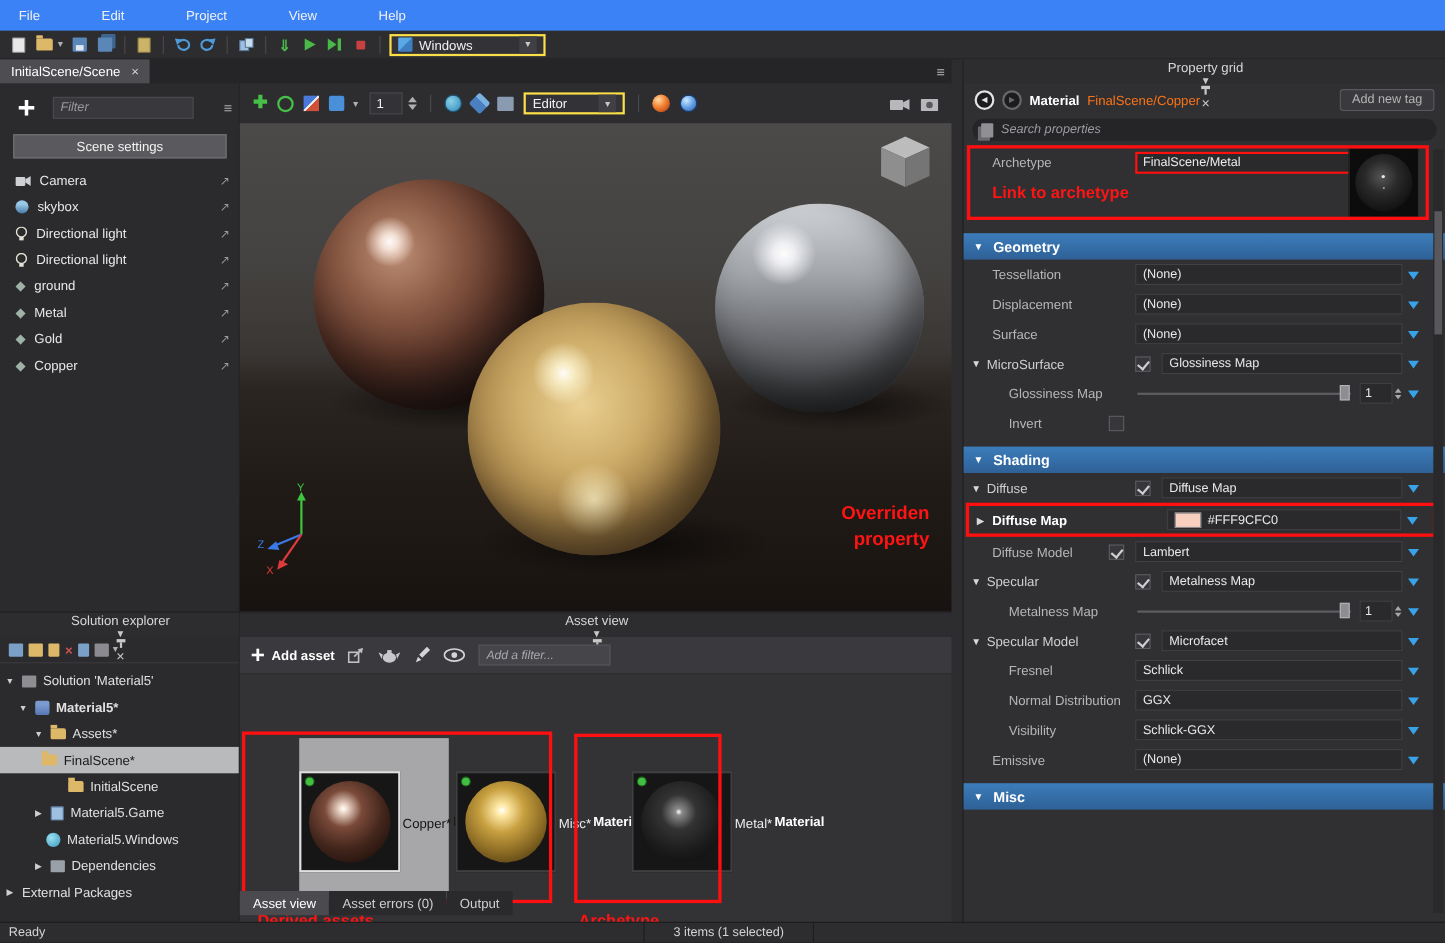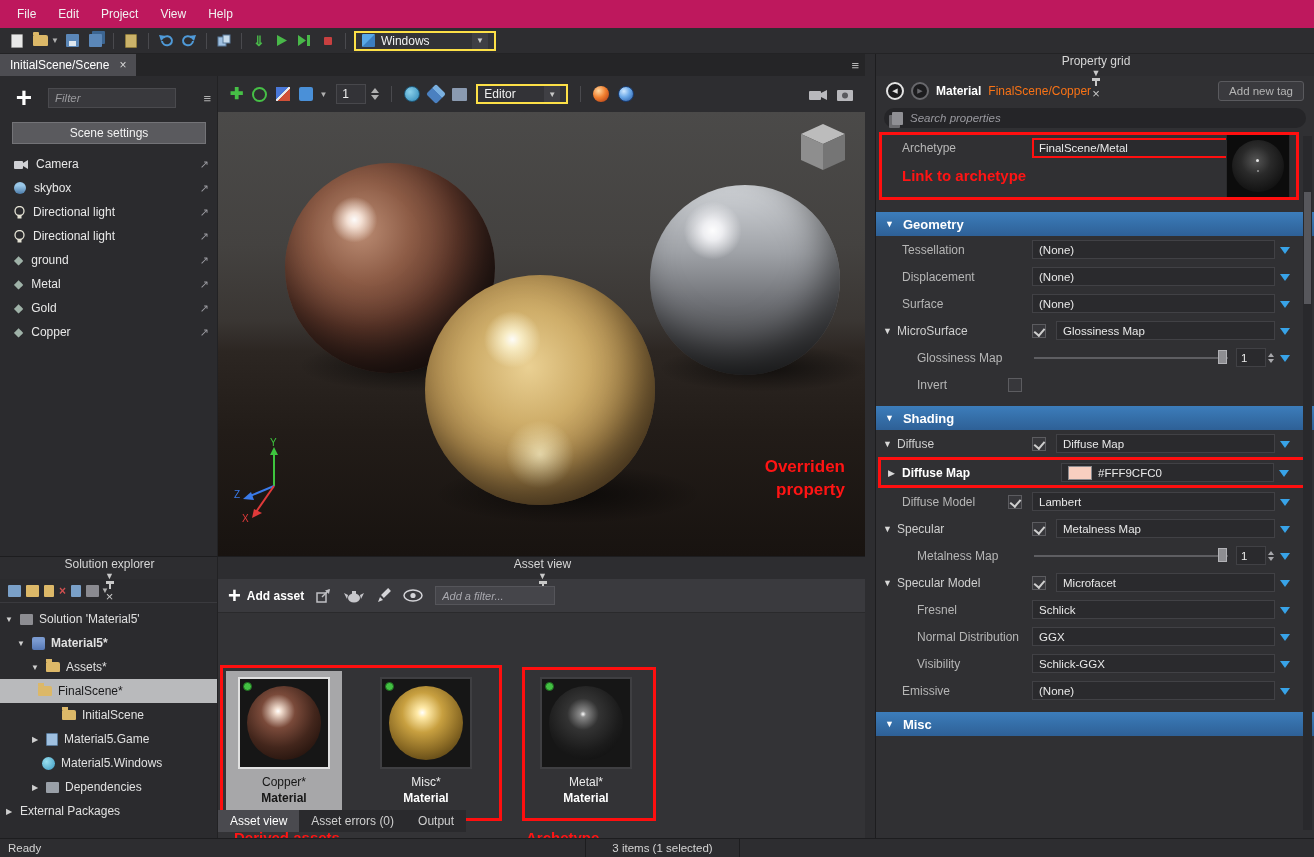--- a/index.html
+++ b/index.html
@@ -1,21 +1,21 @@
 <!DOCTYPE html>
 <html><head>
 <meta charset="utf-8">
 <style>
   *{margin:0;padding:0;box-sizing:border-box;}
   html,body{background:#141414;}
   body{font-family:"Liberation Sans",sans-serif;}
   .app{position:relative;width:1314px;height:857px;background:#2d2d30;color:#dcdcdc;font-size:12px;overflow:hidden;}
 
   
-  .menubar{position:absolute;top:0;left:0;right:0;height:28px;display:flex;align-items:center;padding-left:6px;background:#be185d;}
+  .menubar{position:absolute;top:0;left:0;right:0;height:28px;display:flex;align-items:center;padding-left:6px;background:#3b82f6;gap:34px;}
   .menu-item{padding:5px 11px;color:#f1f1f1;cursor:default;}
 
   
   .toolbar{position:absolute;top:28px;left:0;right:0;height:26px;display:flex;align-items:center;gap:5px;padding-left:8px;background:#2d2d30;border-bottom:1px solid #232325;}
   .tico{width:18px;height:18px;display:flex;align-items:center;justify-content:center;flex:none;}
   .sep{width:1px;height:16px;background:#4a4a4e;margin:0 3px;flex:none;}
   .ic-doc{width:12px;height:14px;background:#e8e8e8;border:1px solid #9a9a9a;border-radius:1px;}
   .ic-folder{width:15px;height:11px;background:#dcb868;border-radius:1px 2px 1px 1px;position:relative;}
   .ic-folder::before{content:"";position:absolute;top:-3px;left:0;width:6px;height:3px;background:#dcb868;border-radius:1px 1px 0 0;}
   .ic-save{width:13px;height:13px;background:#5b87b8;border-radius:1px;position:relative;}
@@ -117,21 +117,21 @@
   .vp-note{position:absolute;right:20px;top:344px;text-align:right;color:#ff1414;font-weight:bold;font-size:17px;line-height:1.35;}
 
   
   .assetview{position:absolute;top:556px;left:218px;width:647px;height:282px;background:#2f2f32;border-top:1px solid #1d1d1f;}
   .av-toolbar{height:34px;display:flex;align-items:center;gap:12px;padding:0 10px;background:#3a3a3e;border-bottom:1px solid #2a2a2c;}
   .av-plus{color:#fff;font-size:22px;font-weight:bold;line-height:1;}
   .av-addlabel{color:#fff;font-weight:bold;margin-left:-6px;}
   .av-filter{width:120px;height:19px;background:#45454a;border:1px solid #55555a;color:#d8d8d8;font-style:italic;font-size:11px;padding:0 6px;font-family:"Liberation Sans",sans-serif;}
   .av-filter::placeholder{color:#a8a8ae;}
   .av-content{position:relative;height:226px;background:#333336;}
-  .tile{position:absolute;top:58px;width:116px;height:146px;display:flex;flex-direction:column;align-items:center;padding-top:6px;gap:2px;}
+  .tile{position:absolute;top:58px;width:136px;height:146px;display:flex;flex-direction:row;align-items:center;padding-top:6px;gap:2px;margin-left:46px;}
   .tile.selected{background:#a7a7a9;}
   .thumb{width:92px;height:92px;background:#161616;border:2px solid #3f3f42;position:relative;flex:none;}
   .tile.selected .thumb{border-color:#e0e0e0;}
   .dot{position:absolute;top:3px;left:3px;width:9px;height:9px;border-radius:50%;background:#43c043;border:1px solid #1f6a1f;z-index:2;}
   .tsphere{position:absolute;inset:7px;border-radius:50%;}
   .ts-copper{background:radial-gradient(circle at 42% 34%,#ffffff 0%,#f2ded0 5%,#7a4a3a 26%,#43261c 56%,#1d0f0a 88%);}
   .ts-gold{background:radial-gradient(circle at 45% 36%,#ffffff 0%,#ffeaa8 8%,#c8a040 32%,#8a6a24 62%,#45330e 92%);}
   .ts-metal{background:radial-gradient(circle at 46% 38%,#ffffff 0%,#8a8a8a 5%,#333333 26%,#1b1b1b 60%,#0d0d0d 92%);}
   .t-name{font-size:12px;color:#ececec;margin-top:4px;}
   .t-type{font-size:12px;font-weight:bold;color:#ffffff;}

